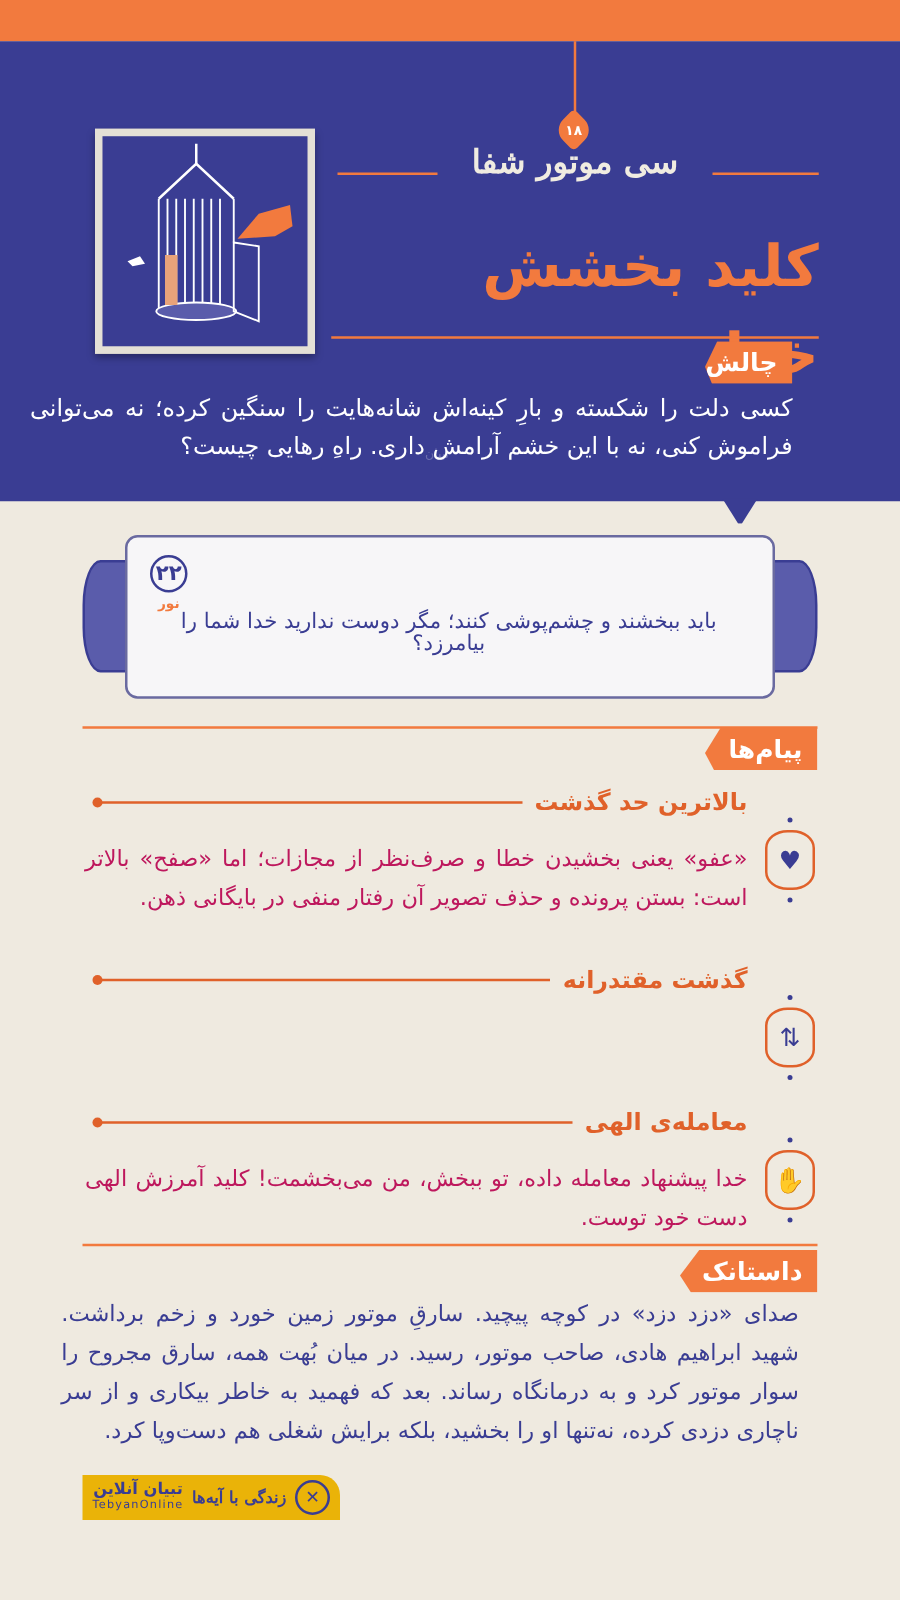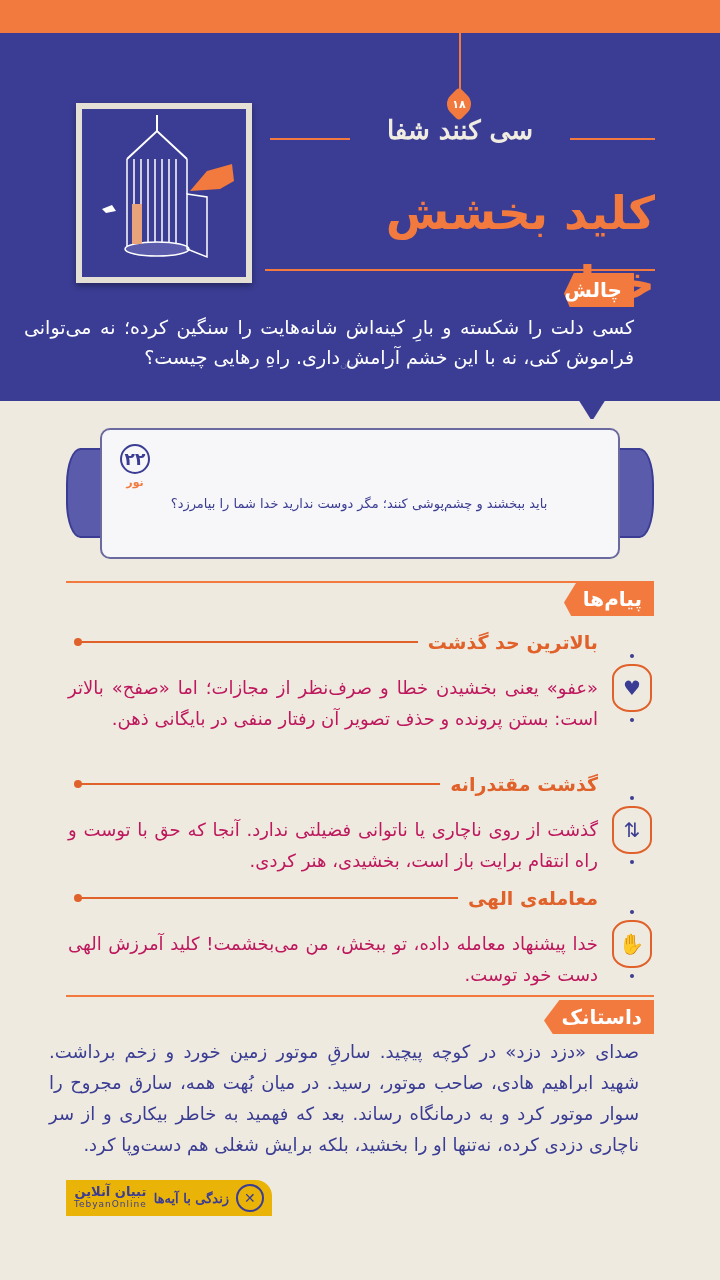--- a/index.html
+++ b/index.html
@@ -87,21 +87,21 @@
   .verse-ref {
     position: absolute; left: 16px; top: 14px; width: 34px; height: 48px; text-align: center;
   }
   .verse-ref .ring {
     width: 30px; height: 30px; border-radius: 50%; border: 2px solid #3a3d93;
     color: #3a3d93; font-size: 17px; font-weight: bold; line-height: 26px; margin: 0 auto;
   }
   .verse-ref .surah { color: #f27a3e; font-size: 11px; font-weight: bold; margin-top: 2px; }
   .verse-translation {
     position: absolute; right: 14px; top: 58px; width: 490px;
-    color: #3a3d93; font-size: 13px; line-height: 31px; text-align: center;
+    color: #3a3d93; font-size: 17px; line-height: 18px; text-align: center;
   }
   .rule { position: absolute; height: 2px; background: #f27a3e; left: 66px; width: 588px; }
   .chip-messages { right: 66px; top: 582px; width: 90px; }
   .item { position: absolute; right: 66px; width: 590px; }
   .item-title {
     position: absolute; right: 56px; top: 0; color: #e0612a; font-size: 19px; font-weight: bold;
     white-space: nowrap; line-height: 28px; background: #efeae0; padding-left: 10px;
   }
   .item-line { position: absolute; left: 14px; top: 13px; width: 420px; height: 2px; background: #e0612a; }
   .item-dot { position: absolute; left: 10px; top: 10px; width: 8px; height: 8px; border-radius: 50%; background: #e0612a; }
@@ -145,21 +145,21 @@
 <body>
 
 <div class="top-band"></div>
 <div class="hero"></div>
 <div class="hanger-line"></div>
 <div class="badge-num">
   <span>۱۸</span>
 </div>
 <div class="series-line-l"></div>
 <div class="series-line-r"></div>
-<div class="series-title">سی کنند شفا</div>
+<div class="series-title">سی موتور شفا</div>
 <div class="main-title">کلید بخشش خدا</div>
 <div class="title-underline"></div>
 
 <div class="photo-frame">
   <div class="photo-inner">
     <svg width="164" height="168" viewBox="0 0 164 168">
       <line x1="75" y1="6" x2="75" y2="22" stroke="#fff" stroke-width="2"></line>
       <path d="M45 50 L75 22 L105 50" fill="none" stroke="#fff" stroke-width="2"></path>
       <g stroke="#fff" stroke-width="1.5">
         <line x1="45" y1="50" x2="45" y2="140"></line>
@@ -208,21 +208,20 @@
     <div class="dot-t"></div>
       <div class="frame">♥</div>
       <div class="dot-b"></div>
   </div>
 </div>
 
 <div class="item" style="top:770px;height:100px;">
   <div class="item-line"></div>
   <div class="item-dot"></div>
   <div class="item-title">گذشت مقتدرانه</div>
-  <div class="item-body">گذشت از روی ناچاری یا ناتوانی فضیلتی ندارد. آنجا که حق با توست و راه انتقام برایت باز است، بخشیدی، هنر کردی.</div>
   <div class="item-icon">
     <div class="dot-t"></div>
       <div class="frame">⇅</div>
       <div class="dot-b"></div>
   </div>
 </div>
 
 <div class="item" style="top:884px;height:100px;">
   <div class="item-line"></div>
   <div class="item-dot"></div>

